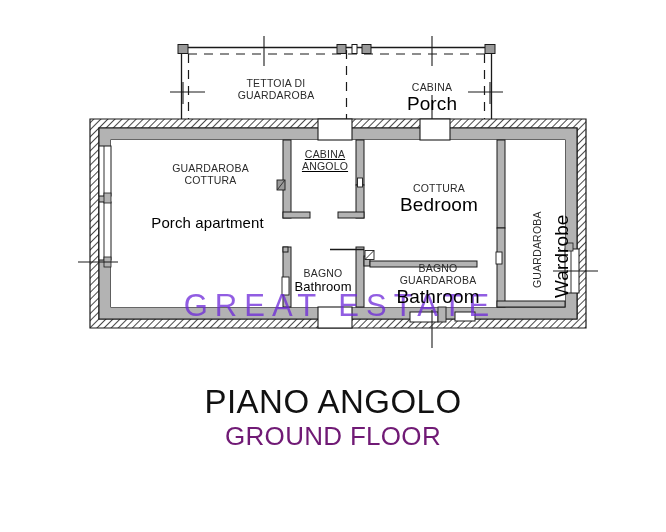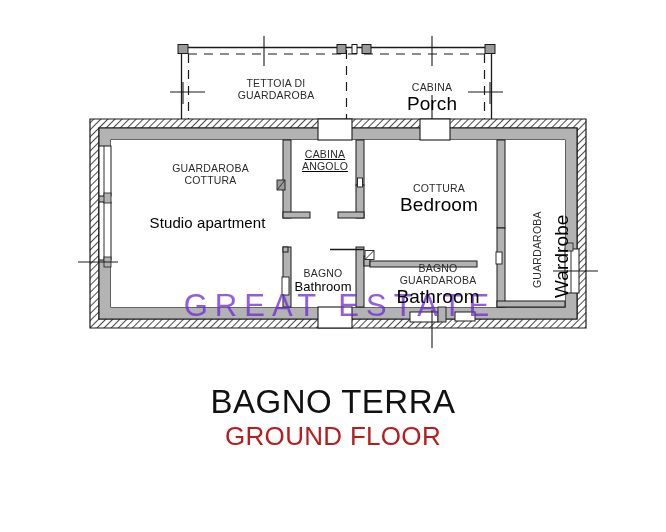--- a/index.html
+++ b/index.html
@@ -66,21 +66,21 @@
   #title-main {
     font-size: 33px;
     letter-spacing: 0.5px;
     color: #111111;
     font-family: "Liberation Sans", sans-serif;
     line-height: 1.05;
   }
   #title-sub {
     font-size: 26px;
     letter-spacing: 0.3px;
-    color: #b91c1c;
+    color: #701a75;
     font-family: "Liberation Sans", sans-serif;
     line-height: 1.15;
     margin-top: 2px;
   }
 
   
   #watermark {
     position: absolute;
     left: 175px;
     top: 288px;
@@ -234,21 +234,21 @@
   <div class="lbl-block" style="left:372px; top:81px; width:120px;">
     <div class="lbl-it">CABINA</div>
     <div class="lbl-en big">Porch</div>
   </div>
 
   <div class="lbl-block" style="left:133px; top:162px; width:155px;">
     <div class="lbl-it">GUARDAROBA</div>
     <div class="lbl-it">COTTURA</div>
   </div>
   <div class="lbl-block" style="left:120px; top:214px; width:175px;">
-    <div class="lbl-en">Studio apartment</div>
+    <div class="lbl-en">Porch apartment</div>
   </div>
 
   <div class="lbl-block" style="left:294px; top:148px; width:62px;text-decoration:underline;">
     <div class="lbl-it">CABINA</div>
     <div class="lbl-it">ANGOLO</div>
   </div>
 
   <div class="lbl-block" style="left:383px; top:182px; width:112px;">
     <div class="lbl-it">COTTURA</div>
     <div class="lbl-en big">Bedroom</div>
@@ -266,17 +266,17 @@
   </div>
 
   <div class="rot" style="left:527px; top:288px;">
     <span class="lbl-it">GUARDAROBA</span>
   </div>
   <div class="rot" style="left:551px; top:298px;">
     <span class="lbl-en big">Wardrobe</span>
   </div>
 
   <div id="title-block">
-    <div id="title-main">BAGNO TERRA</div>
+    <div id="title-main">PIANO ANGOLO</div>
     <div id="title-sub">GROUND FLOOR</div>
   </div>
 
 </div>
 
 </body></html>

